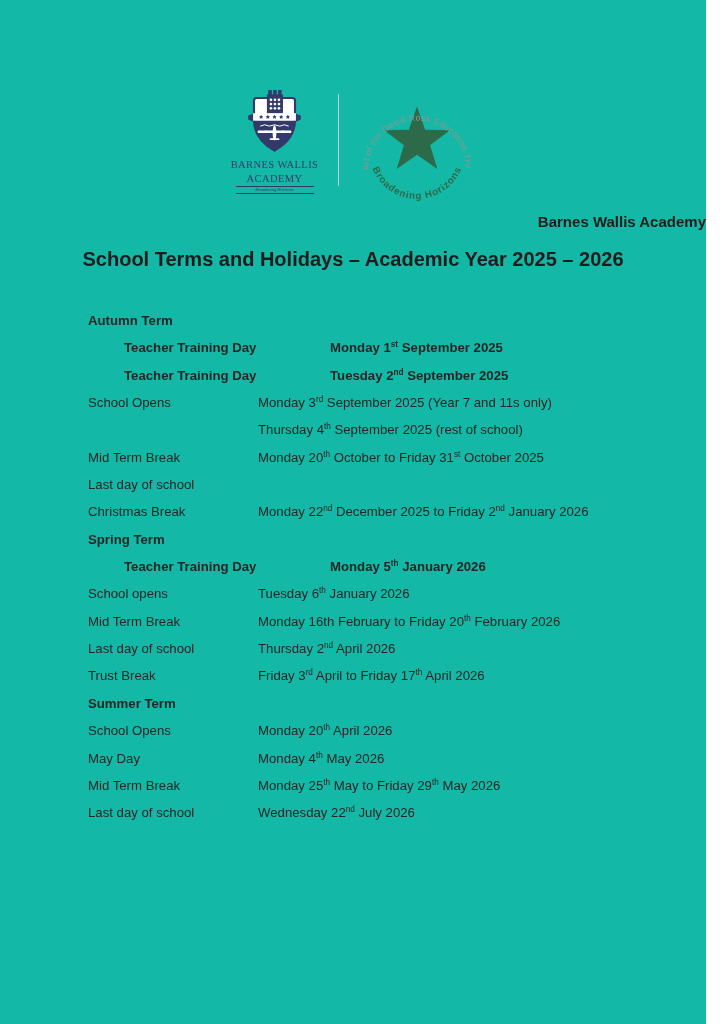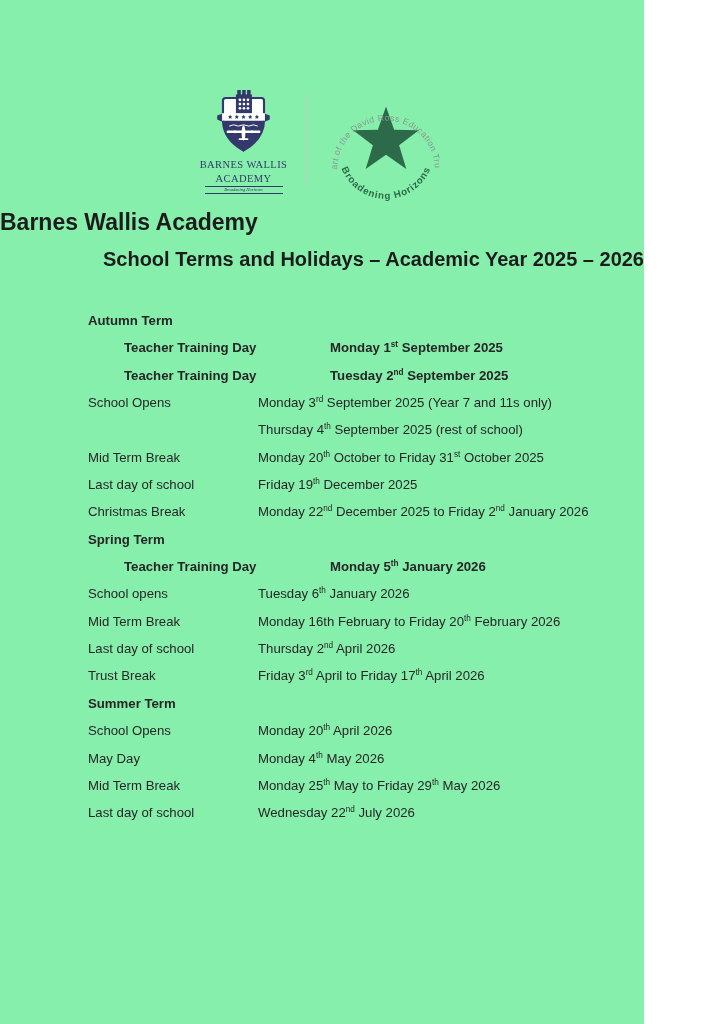--- a/index.html
+++ b/index.html
@@ -1,19 +1,19 @@
 <!DOCTYPE html>
 <html><head>
 <meta charset="utf-8">
 <style>
   html,body{margin:0;padding:0;background:#ffffff;}
   .page{
     position:relative;
-    width:644px;height:1024px;
-    background:#86efac;
+    width:706px;height:1024px;
+    background:#14b8a6;
     font-family:"Liberation Sans",sans-serif;
     color:#222222;
     overflow:hidden;
   }
   
   .logos{
     position:absolute;top:82px;left:0;right:0;
     display:flex;justify-content:center;align-items:flex-start;gap:17px;
   }
   .crest-block{margin-top:8px;width:92px;text-align:center;}
@@ -27,26 +27,26 @@
     width:78px;margin:2px auto 0 auto;
     border-top:1px solid #333a6b;border-bottom:1px solid #333a6b;
     font-family:"Liberation Serif",serif;font-style:italic;
     color:#333a6b;font-size:4.5px;line-height:6px;padding:0;
     white-space:nowrap;overflow:hidden;
   }
   .logo-divider{width:1px;height:92px;background:#c9c9c9;margin-top:12px;}
   
   .doc-title1{
     position:absolute;top:207px;left:0;right:0;
-    text-align:left;font-size:23px;line-height:30px;
+    text-align:right;font-size:15px;line-height:30px;
     font-weight:bold;color:#1c1c1c;
   }
   .doc-title2{
     position:absolute;top:244px;left:0;right:0;
-    text-align:right;font-size:20px;line-height:30px;
+    text-align:center;font-size:20px;line-height:30px;
     font-weight:bold;color:#1c1c1c;
   }
   
   .schedule{
     position:absolute;top:307px;left:88px;right:24px;
     font-size:13.2px;color:#262626;
   }
   .row{display:flex;align-items:baseline;height:27.35px;line-height:27.35px;white-space:nowrap;}
   .row .label{flex:0 0 170px;}
   .row.section .label{font-weight:bold;}
@@ -150,21 +150,20 @@
       <div class="row normal">
         <span class="label"></span>
         <span class="date"><span>Thursday 4</span><sup>th</sup><span> September 2025 (rest of school)</span></span>
       </div>
       <div class="row normal">
         <span class="label">Mid Term Break</span>
         <span class="date"><span>Monday 20</span><sup>th</sup><span> October to Friday 31</span><sup>st</sup><span> October 2025</span></span>
       </div>
       <div class="row normal">
         <span class="label">Last day of school</span>
-        <span class="date"><span>Friday 19</span><sup>th</sup><span> December 2025</span></span>
       </div>
       <div class="row normal">
         <span class="label">Christmas Break</span>
         <span class="date"><span>Monday 22</span><sup>nd</sup><span> December 2025 to Friday 2</span><sup>nd</sup><span> January 2026</span></span>
       </div>
       <div class="row section">
         <span class="label">Spring Term</span>
       </div>
       <div class="row bold">
         <span class="label">Teacher Training Day</span>

